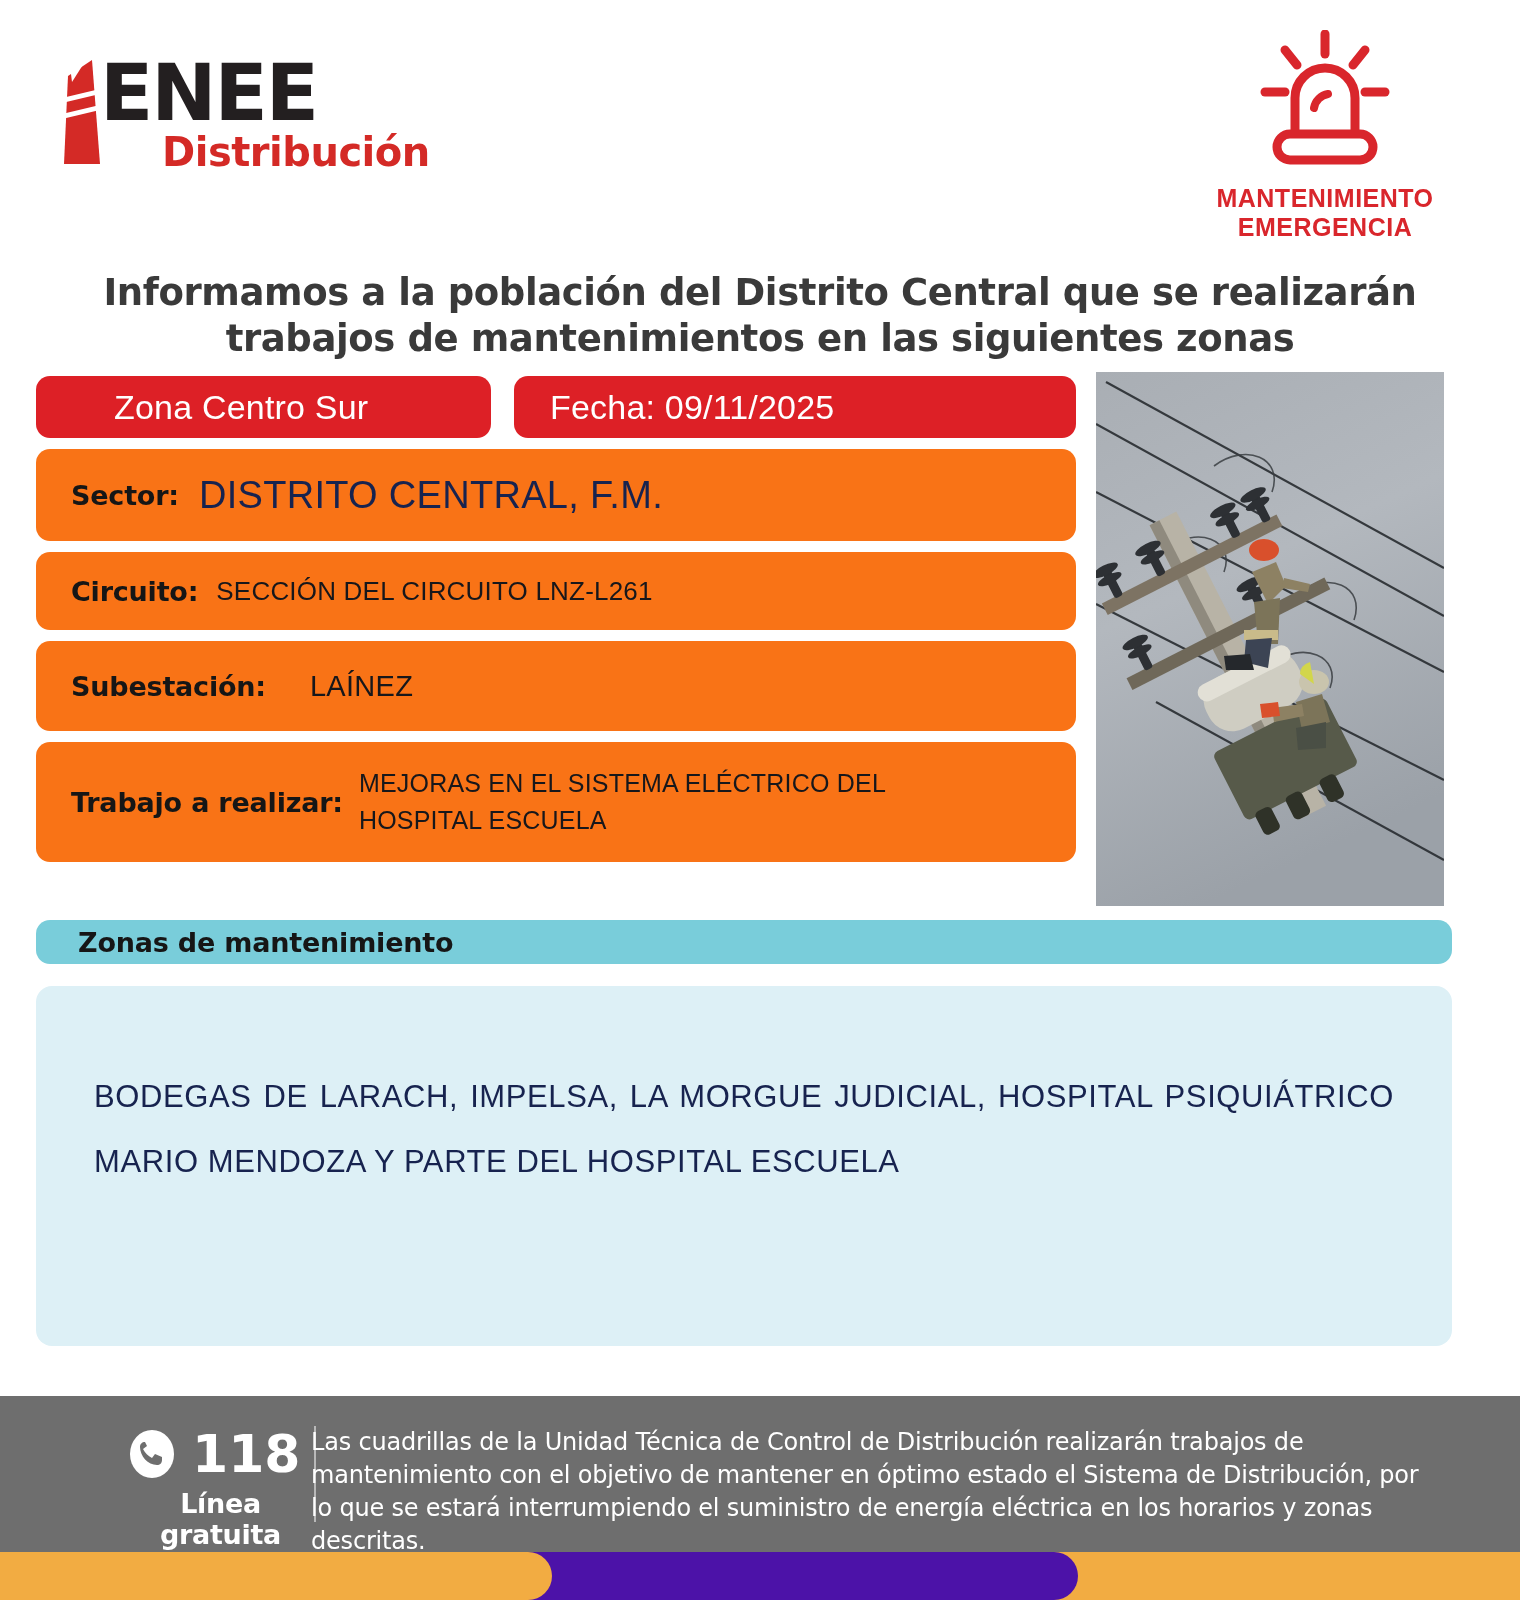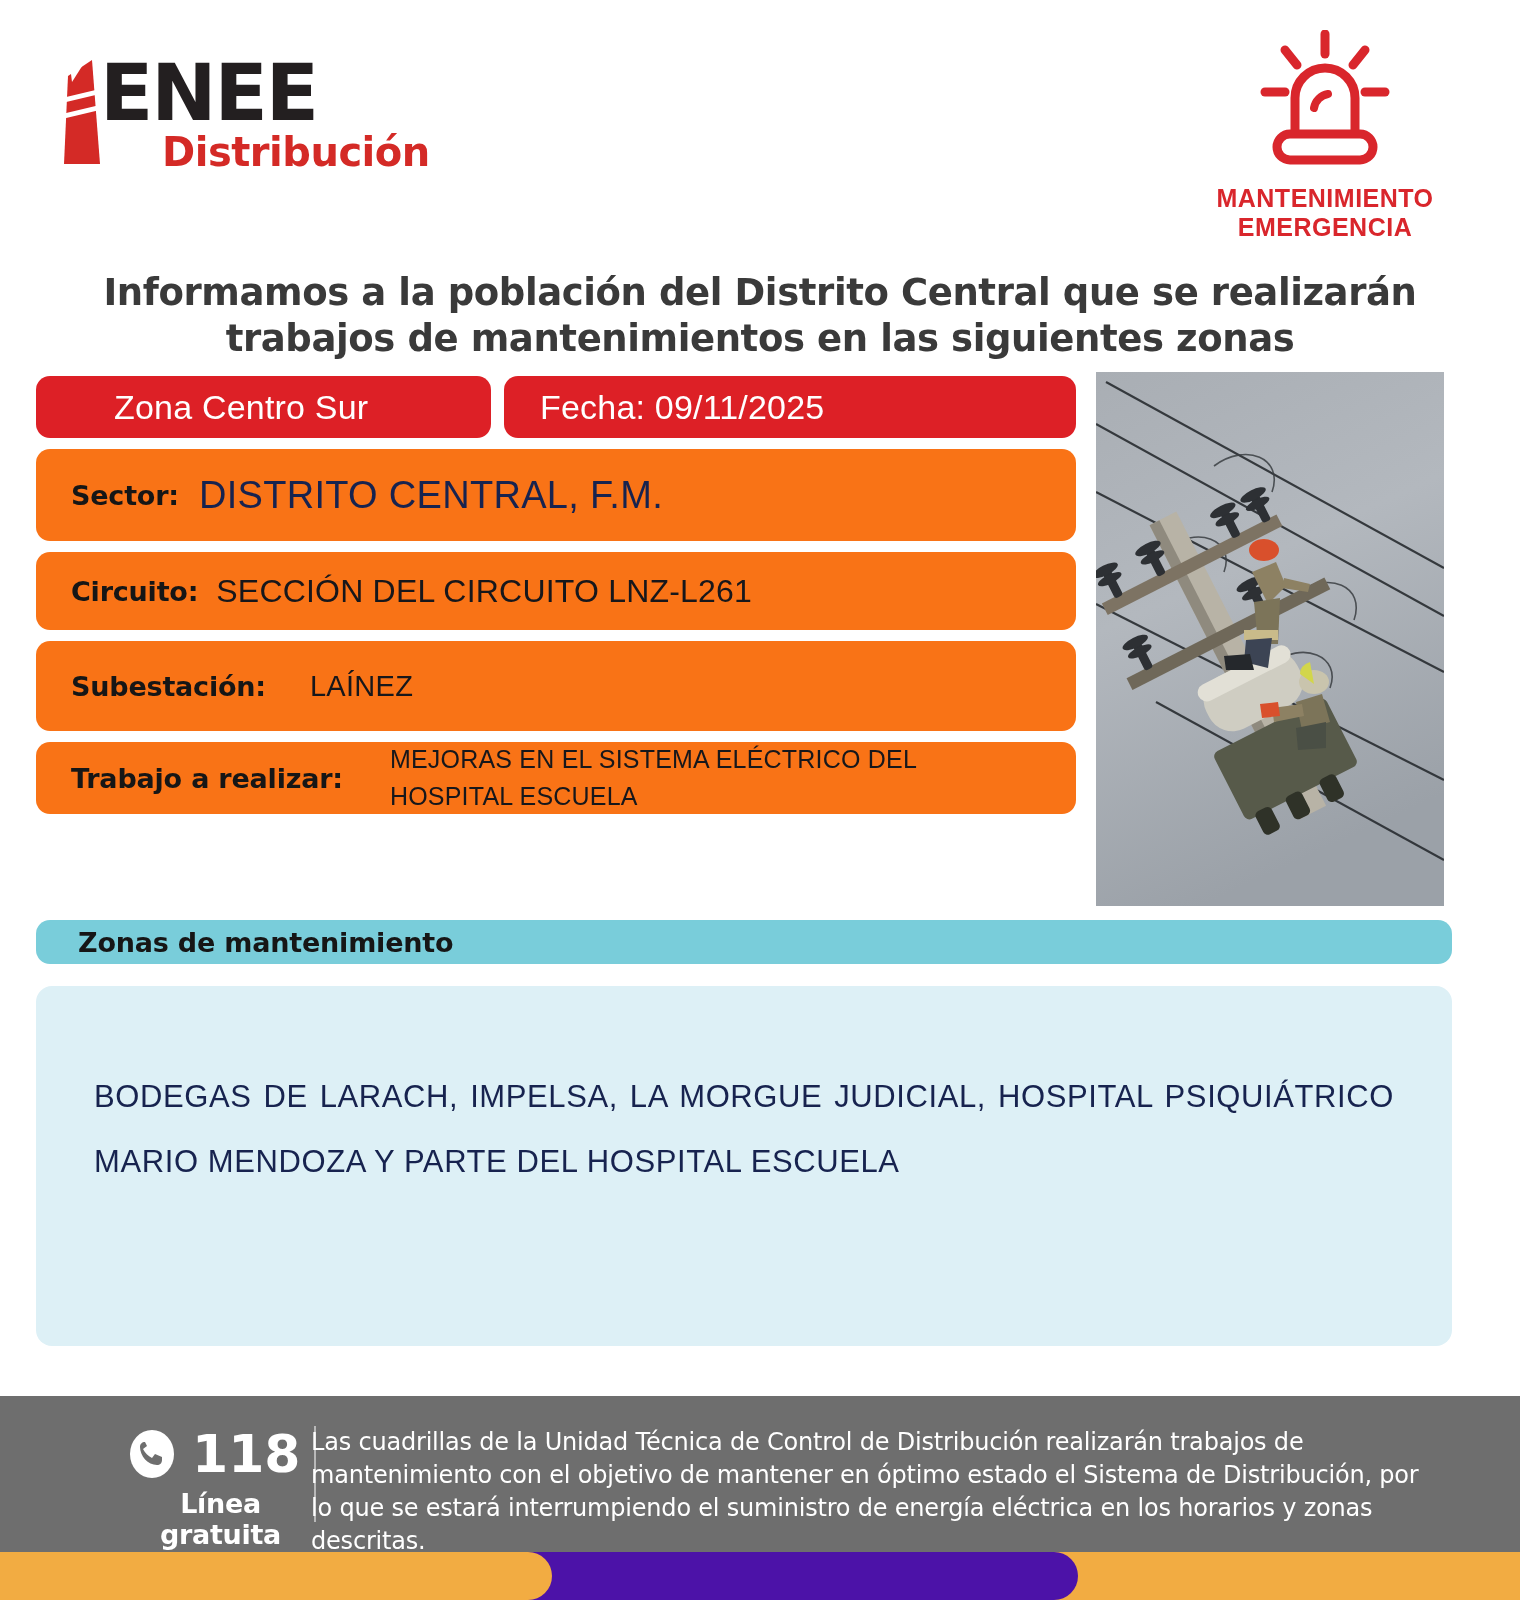--- a/index.html
+++ b/index.html
@@ -46,21 +46,21 @@
     font-size:37px; font-weight:bold; color:#3a3a3a;
     line-height:1.23; letter-spacing:-0.4px;
   }
 
   
   #info-bars { position:absolute; left:36px; top:376px; width:1040px; }
 
   .bar { border-radius:14px; position:relative; }
   .bar-red { background:#dd2026; color:#ffffff; }
 
-  .row-top { display:flex; gap:13px; }
+  .row-top { display:flex; gap:23px; }
   #zone-bar   { width:455px; height:62px; display:flex; align-items:center; padding-left:78px; }
   #date-bar   { flex:1; height:62px; display:flex; align-items:center; padding-left:36px; }
   #hours-bar  { margin-top:13px; width:1040px; height:59px; display:flex; align-items:center; padding-left:42px; }
 
   .bar-red .bar-text {
     font-family:"Liberation Sans", sans-serif;
     font-size:34px; font-weight:400; letter-spacing:0.2px; color:#fff;
   }
 
   .info-row {
@@ -68,37 +68,37 @@
     width:1040px;
     display:flex;
     align-items:center;
     padding-left:35px;
     border-radius:14px;
     background:#f97316;
   }
   #sector-row   { height:92px; }
   #circuito-row { height:78px; }
   #subest-row   { height:90px; }
-  #trabajo-row  { height:72px;gap:31px; }
+  #trabajo-row  { height:120px; }
 
   .info-label {
     font-family:"DejaVu Sans", sans-serif;
     font-weight:bold;
     color:#161616;
     font-size:27px;
     letter-spacing:-0.2px;
     white-space:nowrap;
   }
   .info-value {
     font-family:"Liberation Sans", sans-serif;
     color:#17171b;
     white-space:pre-line;
   }
   #sector-value  { font-size:38px; color:#17234f; margin-left:20px; letter-spacing:0.3px; }
-  #circuito-value{ font-size:32px; margin-left:18px; letter-spacing:0.2px; }
+  #circuito-value{ font-size:26px; margin-left:18px; letter-spacing:0.2px; }
   #subest-value  { font-size:29px; margin-left:44px; letter-spacing:0.3px; }
   #trabajo-value { font-size:25px; margin-left:16px; line-height:1.5; letter-spacing:0.2px; }
 
   
   #photo {
     position:absolute; left:1096px; top:372px;
     width:348px; height:534px;
     overflow:hidden; background:#9ea4ab;
   }
   #photo svg { display:block; }

